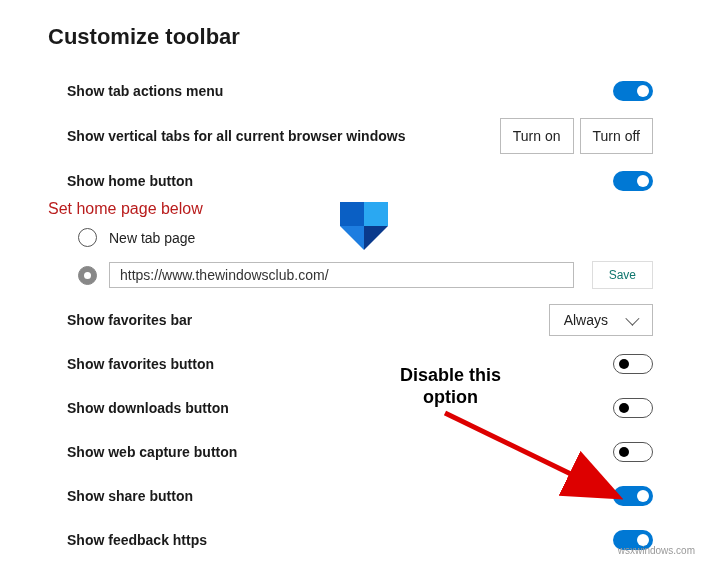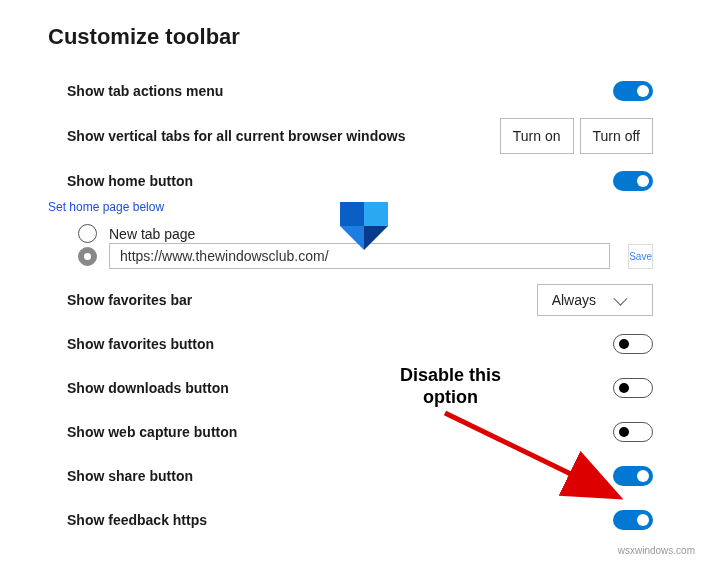--- a/index.html
+++ b/index.html
@@ -26,22 +26,22 @@
       min-height: 34px;
       margin-bottom: 10px;
       margin-left: 19px;
     }
     .row-label {
       font-size: 14px;
       color: #1a1a1a;
       font-weight: 600;
     }
     .subtext {
-      font-size: 12px;
-      color: #1d4ed8;
+      font-size: 16px;
+      color: #b91c1c;
       margin-top: -8px;
       margin-bottom: 10px;
     }
     .right-controls { display: flex; align-items: center; gap: 6px; }
 
     .toggle {
       width: 40px; height: 20px; border-radius: 10px; position: relative;
       display: inline-block; cursor: pointer;
     }
     .toggle.on { background: #0078d4; }
@@ -58,44 +58,44 @@
     }
 
     .btn {
       border: 1px solid #bbb; background: #fff; padding: 9px 12px;
       font-size: 14px; cursor: pointer; font-family: inherit;
       color: #222;
     }
 
     .radio-group { margin-left: 30px; margin-bottom: 14px; }
     .radio-row {
-      display: flex; align-items: center; gap: 12px; 
+      display: flex; align-items: center; gap: 12px; margin-bottom: 14px;
     }
     .radio {
       width: 19px; height: 19px; border-radius: 50%;
       border: 1px solid #555; background: #fff; position: relative; flex-shrink: 0;
     }
     .radio.selected { border-color: #888; background: #888; }
     .radio.selected::after {
       content: ""; position: absolute; width: 7px; height: 7px; border-radius: 50%;
       background: #fff; top: 5px; left: 5px;
     }
     .radio-label { font-size: 14px; }
     .url-input {
       flex: 1; height: 26px; border: 1px solid #bbb; padding: 0 10px;
       font-size: 14px; font-family: inherit; color: #333;
     }
     .save-btn {
-      border: 1px solid #ddd; background: #fff; color: #3b82f6;
-      padding: 6px 0; font-size: 10px; font-family: inherit; margin-left: 6px;
+      border: 1px solid #ddd; background: #fff; color: #0f766e;
+      padding: 6px 16px; font-size: 12px; font-family: inherit; margin-left: 6px;
       cursor: default;
     }
 
     .dropdown {
-      border: 1px solid #bbb; padding: 7px 28px 7px 14px; display: flex;
+      border: 1px solid #bbb; padding: 7px 16px 7px 14px; display: flex;
       align-items: center; gap: 18px; cursor: pointer; min-width: 96px;
       justify-content: space-between; font-size: 14px;
     }
     .chevron {
       width: 10px; height: 10px; border-right: 1.5px solid #555;
       border-bottom: 1.5px solid #555; transform: rotate(45deg) translateY(-2px);
     }
 
     .logo {
       position: absolute; left: 340px; top: 202px; width: 48px; height: 48px;

